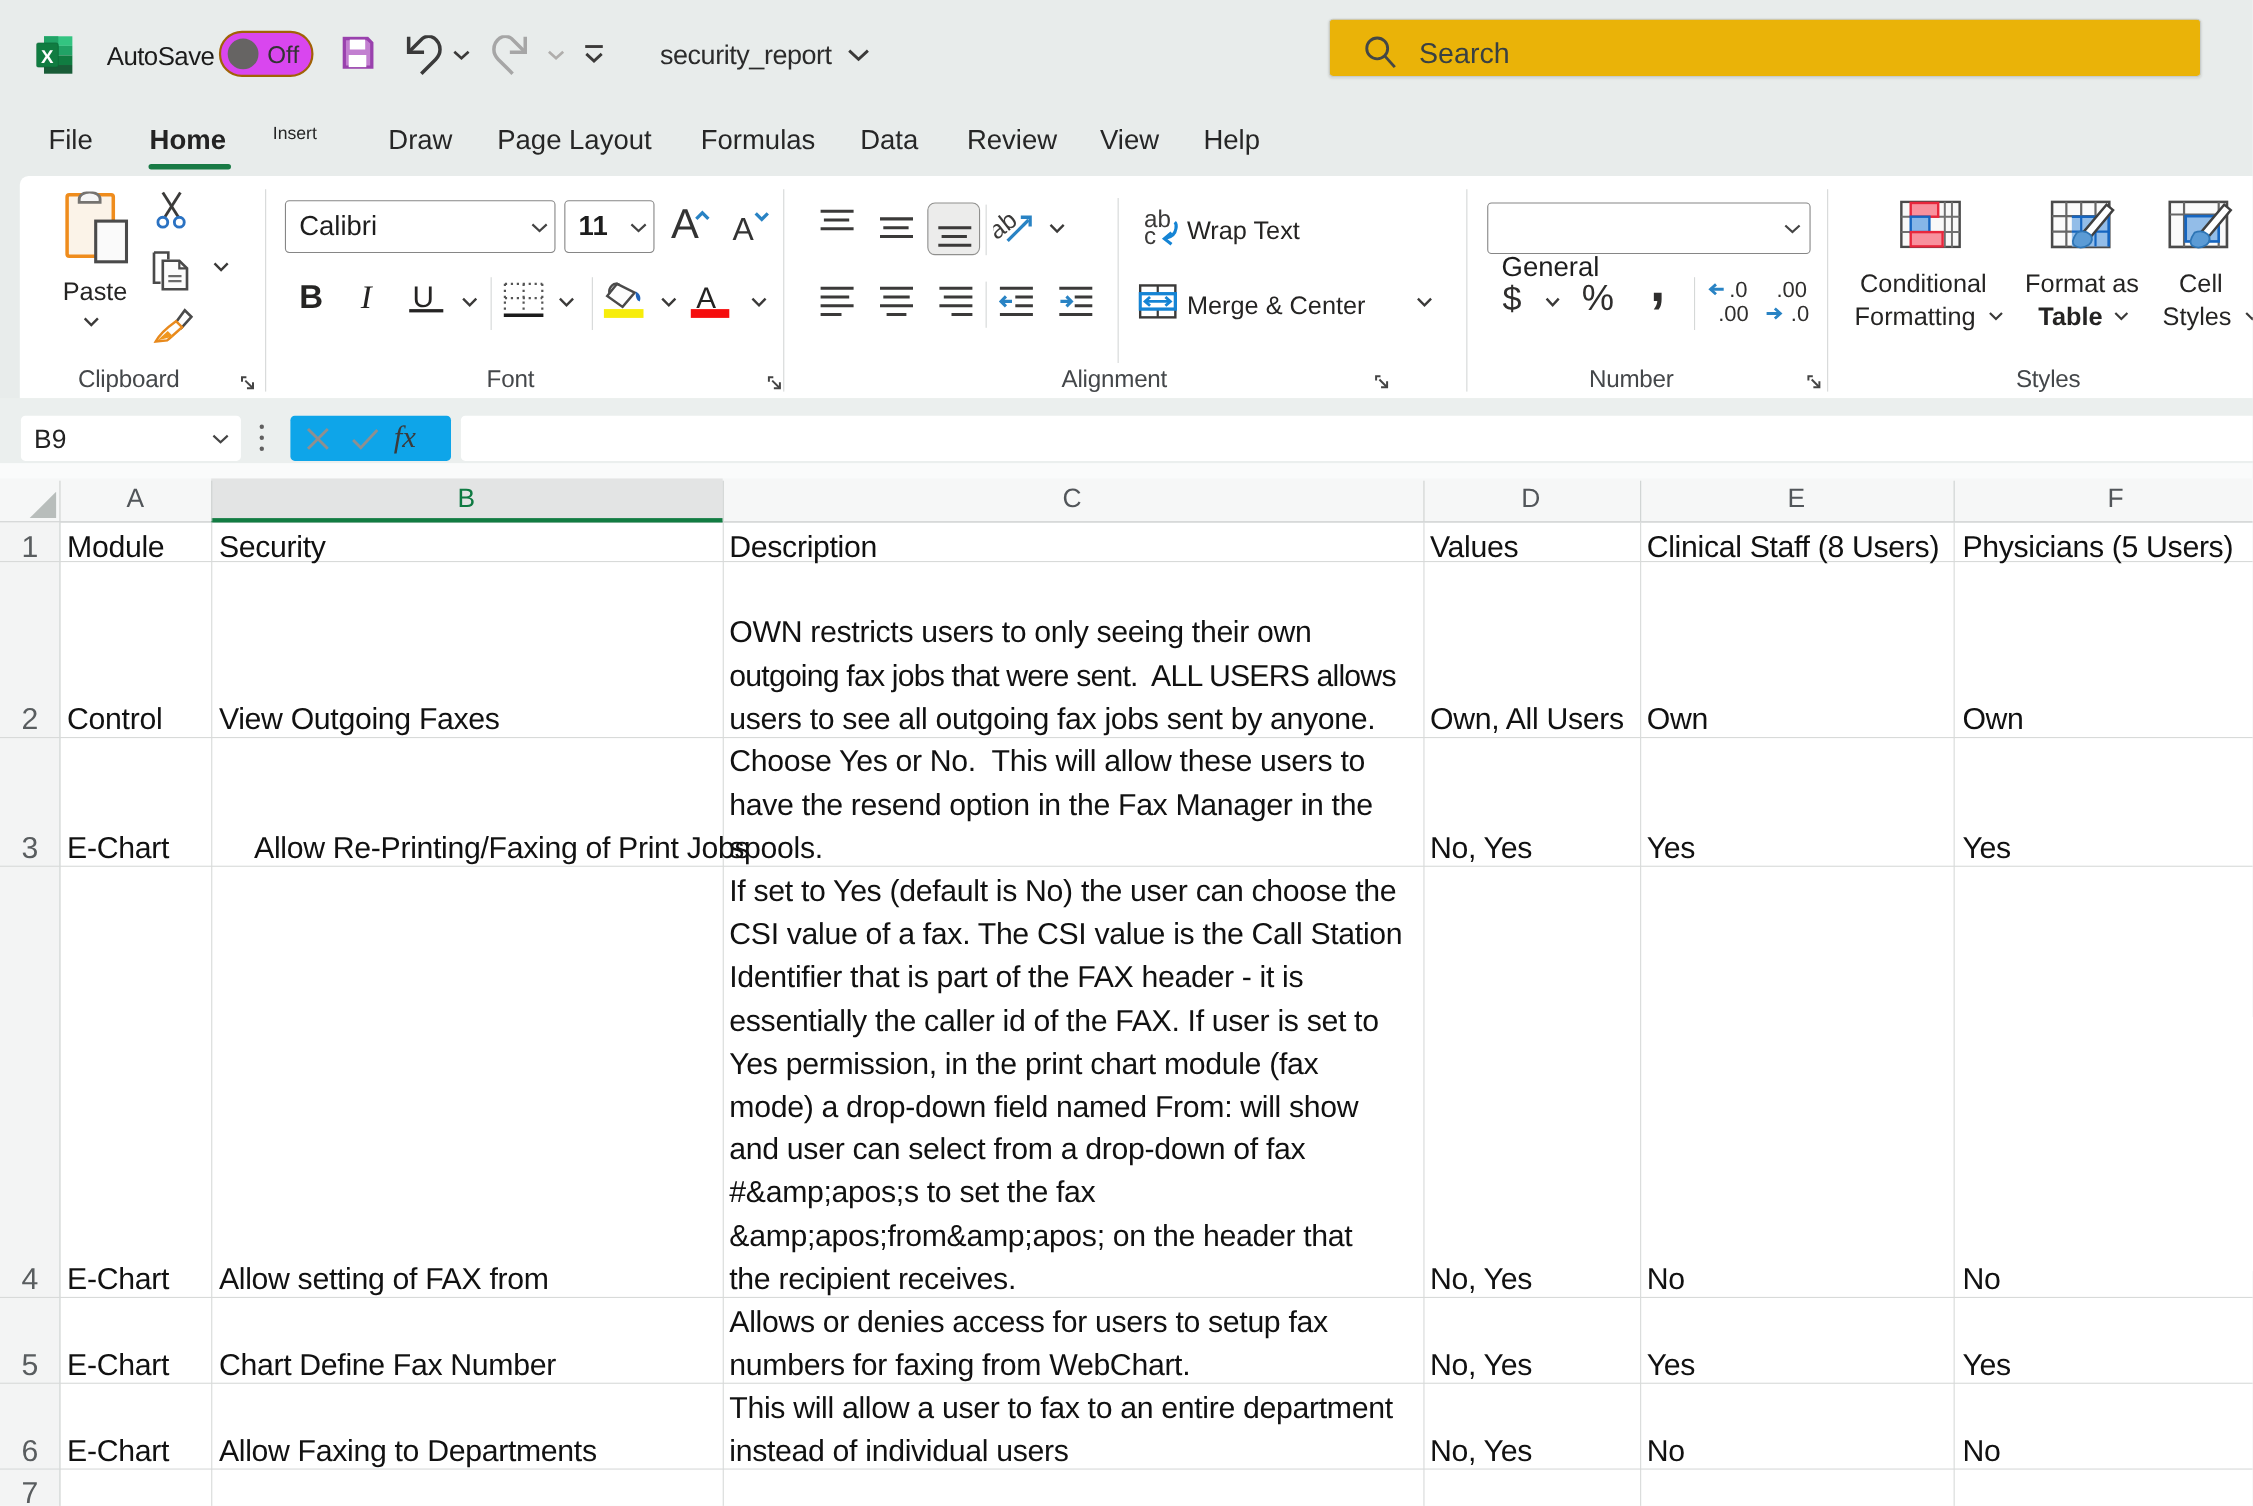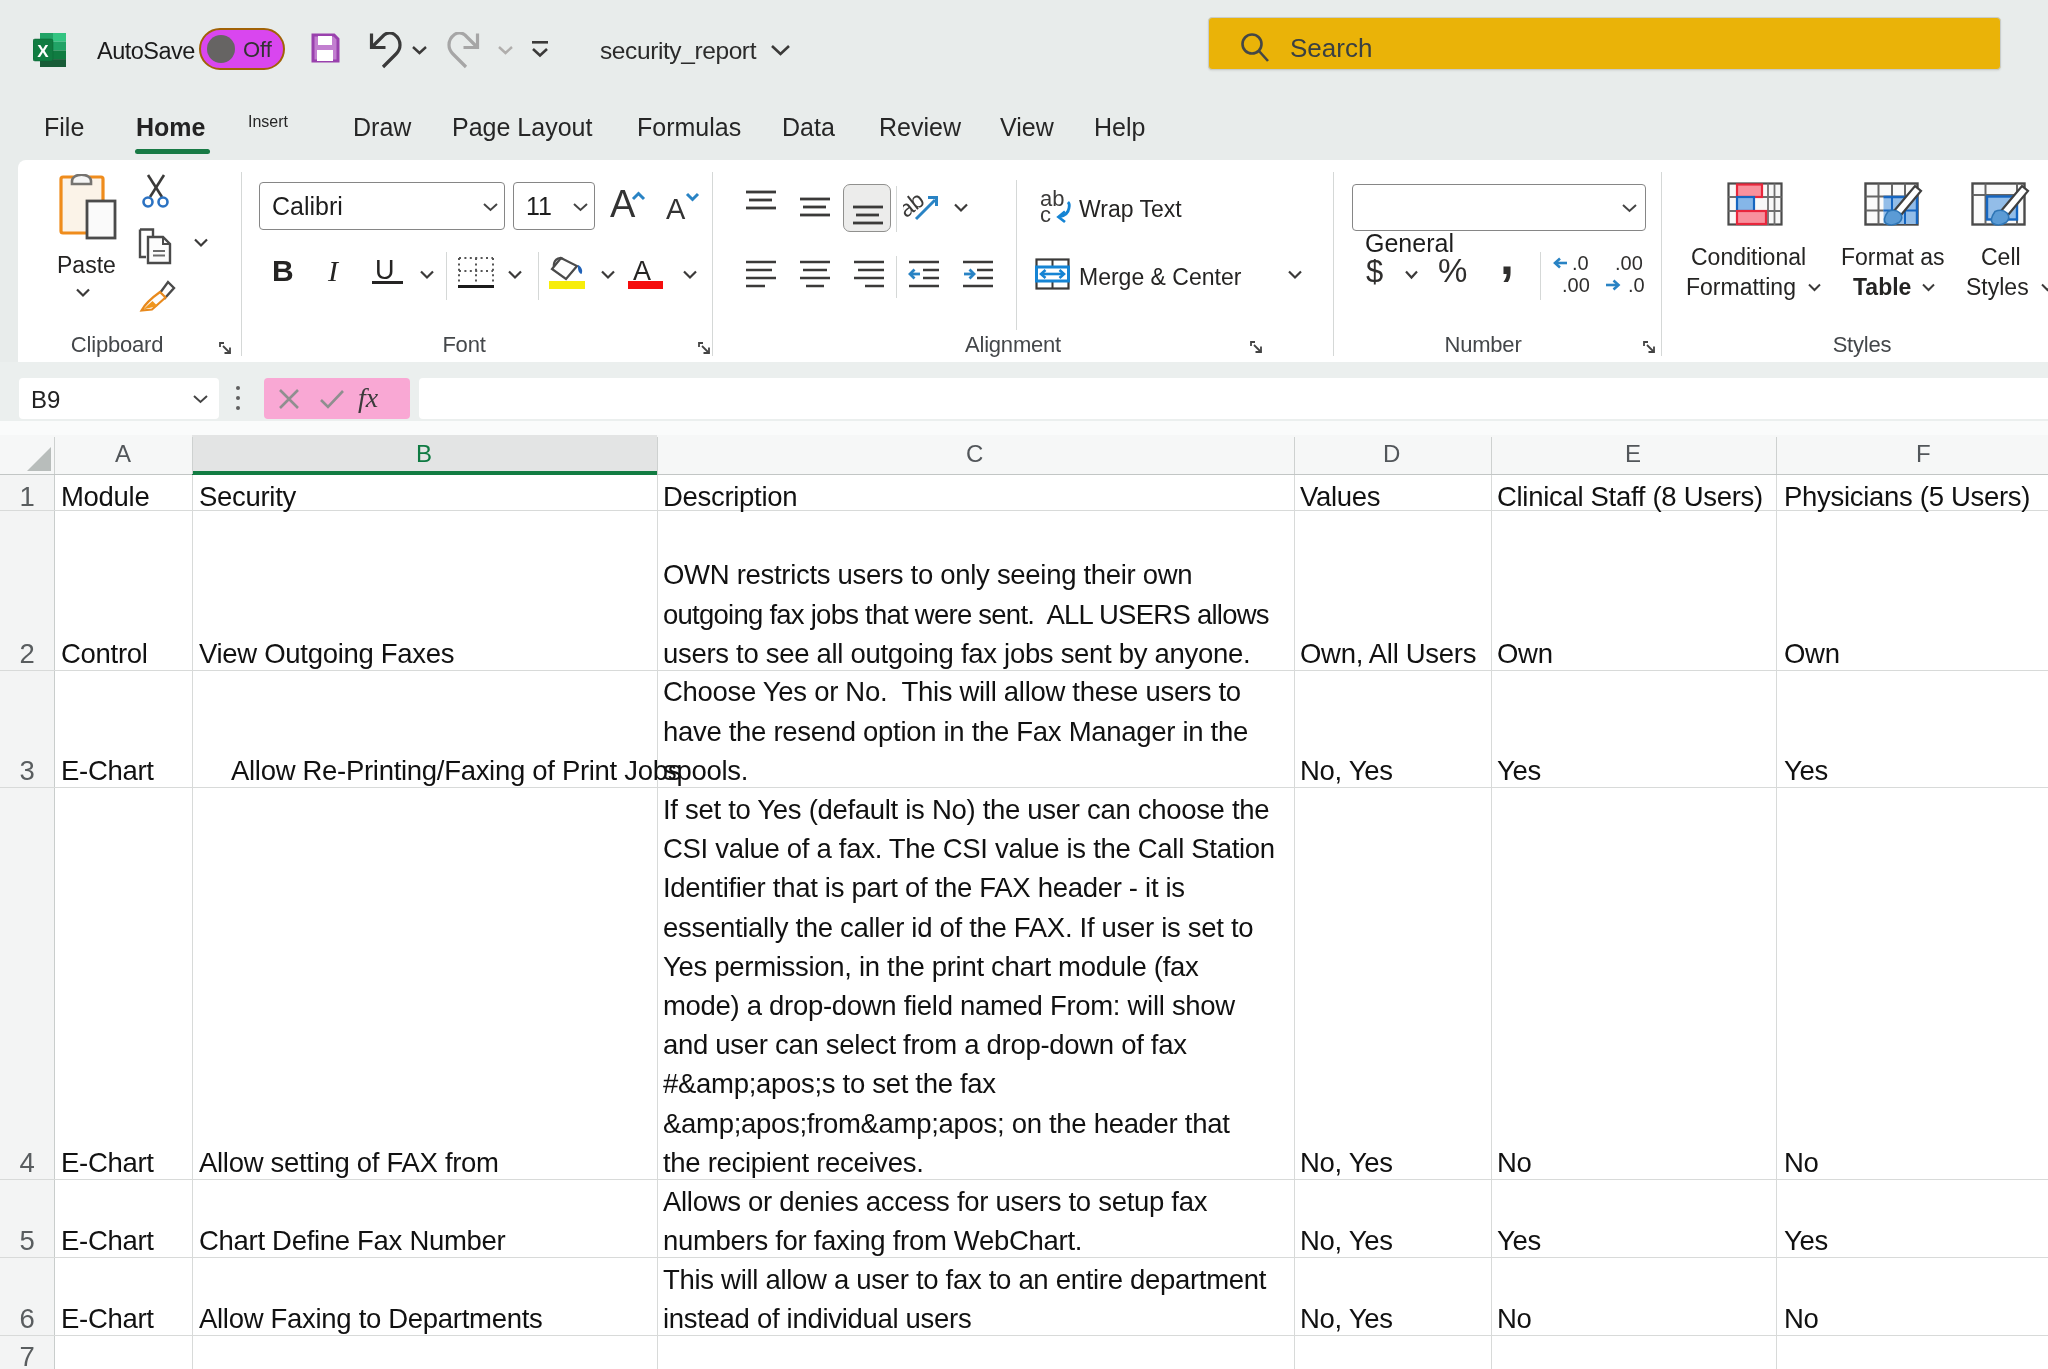--- a/index.html
+++ b/index.html
@@ -122,21 +122,21 @@
   <path d="M5 5 L12 12" stroke="#444" stroke-width="1.8"></path>
   <path d="M12 6.5 V12 H6.5" fill="none" stroke="#444" stroke-width="1.8"></path>
 </svg>
 
 <div class="combo" style="left:259px; top:182px; width:246px; height:48px;">
   <div class="abs" style="left:12px; top:9px; font-size:25px; color:#1d1d1d;">Calibri</div>
   <svg class="chev" style="left:222px; top:19px;" width="17" height="11" viewBox="0 0 17 11">
         <path d="M2 2 l6.5 6 l6.5 -6" fill="none" stroke="#444" stroke-width="2"></path>
       </svg>
 </div>
-<div class="combo" style="left:513px; top:182px; width:82px; height:48px;">
+<div class="combo" style="left:513px; top:182px; width:82px; height:48px;font-weight:bold;">
   <div class="abs" style="left:12px; top:9px; font-size:25px; color:#1d1d1d;">11</div>
   <svg class="chev" style="left:58px; top:19px;" width="17" height="11" viewBox="0 0 17 11">
         <path d="M2 2 l6.5 6 l6.5 -6" fill="none" stroke="#444" stroke-width="2"></path>
       </svg>
 </div>
 <div class="abs" style="left:610px; top:183px; font-size:38px; color:#333;">A</div>
 <svg class="abs" style="left:631px; top:191px;" width="15" height="10" viewBox="0 0 15 10">
       <path d="M2 8 l5.5 -5.5 l5.5 5.5" fill="none" stroke="#2983c4" stroke-width="3"></path>
     </svg>
 <div class="abs" style="left:666px; top:193px; font-size:29px; color:#333;">A</div>
@@ -329,21 +329,21 @@
   <div class="abs" style="left:12px; top:8px; font-size:24px; color:#222;">B9</div>
   <svg class="chev" style="left:173px; top:16px;" width="17" height="11" viewBox="0 0 17 11">
       <path d="M2 2 l6.5 6 l6.5 -6" fill="none" stroke="#444" stroke-width="2"></path>
     </svg>
 </div>
 <div class="abs" style="left:236px; top:386px; width:5px; height:26px;">
   <div class="abs" style="left:0; top:0; width:4px; height:4px; border-radius:50%; background:#5f5f5f;"></div>
   <div class="abs" style="left:0; top:10px; width:4px; height:4px; border-radius:50%; background:#5f5f5f;"></div>
   <div class="abs" style="left:0; top:20px; width:4px; height:4px; border-radius:50%; background:#5f5f5f;"></div>
 </div>
-<div class="abs" style="left:264px; top:378px; width:146px; height:41px; background:#f9a8d4; border-radius:4px;">
+<div class="abs" style="left:264px; top:378px; width:146px; height:41px; background:#0ea5e9; border-radius:4px;">
   <svg class="abs" style="left:13px; top:9px;" width="24" height="24" viewBox="0 0 24 24">
       <path d="M3 3 L21 21 M21 3 L3 21" stroke="#8f8f8f" stroke-width="2.6"></path>
     </svg>
   <svg class="abs" style="left:55px; top:9px;" width="26" height="24" viewBox="0 0 26 24">
       <path d="M2 13 L9 20 L24 4" fill="none" stroke="#8f8f8f" stroke-width="2.6"></path>
     </svg>
   <div class="abs" style="left:94px; top:4px; font-size:28px; font-style:italic; font-family:'Liberation Serif',serif; color:#3b3b3b;"><i>f</i>x</div>
 </div>
 <div class="abs" style="left:419px; top:378px; width:1629px; height:41px; background:#fff; border-radius:4px 0 0 4px;"></div>
 <div class="abs" style="left:0px; top:421px; width:2048px; height:14px; background:#fafbfb;"></div>

